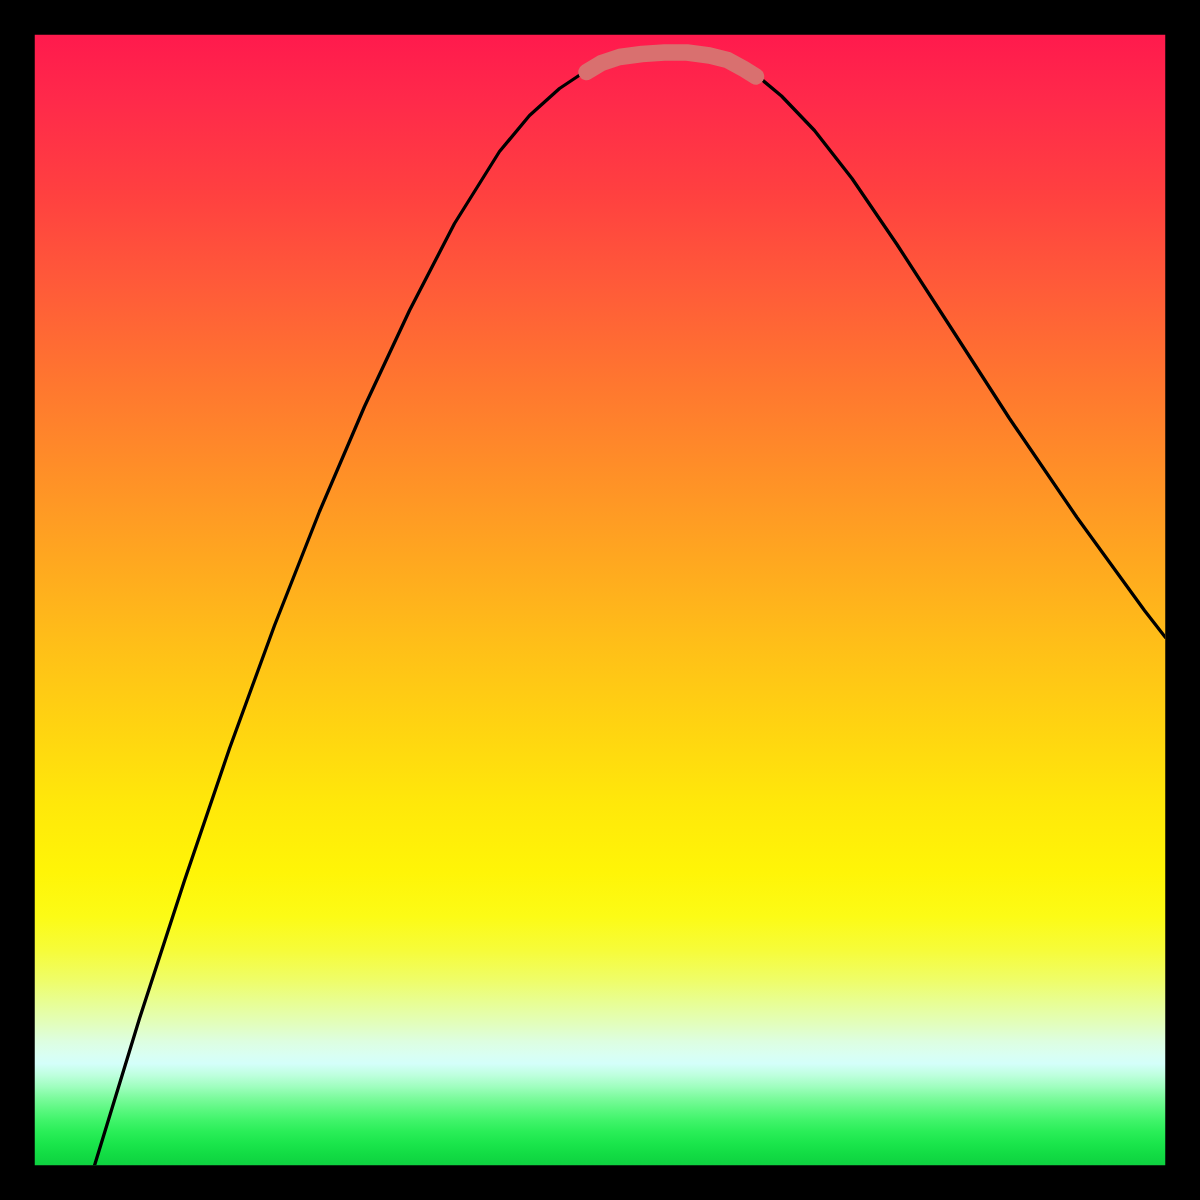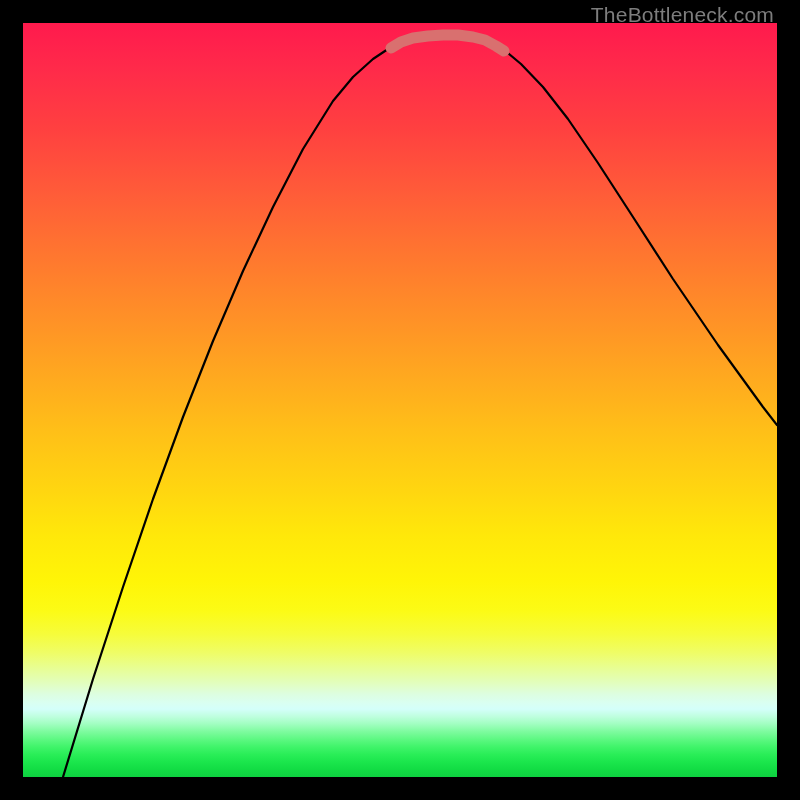--- a/index.html
+++ b/index.html
@@ -83,14 +83,13 @@
 
   <div class="plot-area">
     <div class="gradient"></div>
 
     <svg class="curve-svg" viewBox="0 0 754 754" preserveAspectRatio="none">
       <path id="main-curve" fill="none" stroke="#000" stroke-width="2.2" stroke-linecap="round" stroke-linejoin="round" d="M40.0 754.0 L70.0 656.0 L100.0 564.0 L130.0 476.0 L160.0 394.0 L190.0 318.0 L220.0 248.0 L250.0 184.0 L280.0 126.0 L310.0 78.0 L330.0 54.0 L350.0 36.0 L368.0 24.0 L382.0 18.0 L395.0 14.0 L410.0 12.0 L430.0 12.0 L450.0 14.0 L468.0 19.0 L480.0 26.0 L498.0 41.0 L520.0 64.0 L545.0 96.0 L575.0 140.0 L610.0 194.0 L650.0 256.0 L695.0 322.0 L740.0 384.0 L754.0 402.0"></path>
       <path id="band-curve" fill="none" stroke="#d9706f" stroke-width="11" stroke-linecap="round" stroke-linejoin="round" d="M368.0 25.0 L378.0 19.0 L390.0 15.0 L405.0 13.0 L420.0 12.0 L435.0 12.0 L450.0 14.0 L462.0 17.0 L473.0 23.0 L481.0 28.0"></path>
     </svg>
   </div>
 
-  <div class="watermark">TheBottleneck.com</div>
 </div>
 
 </body></html>

